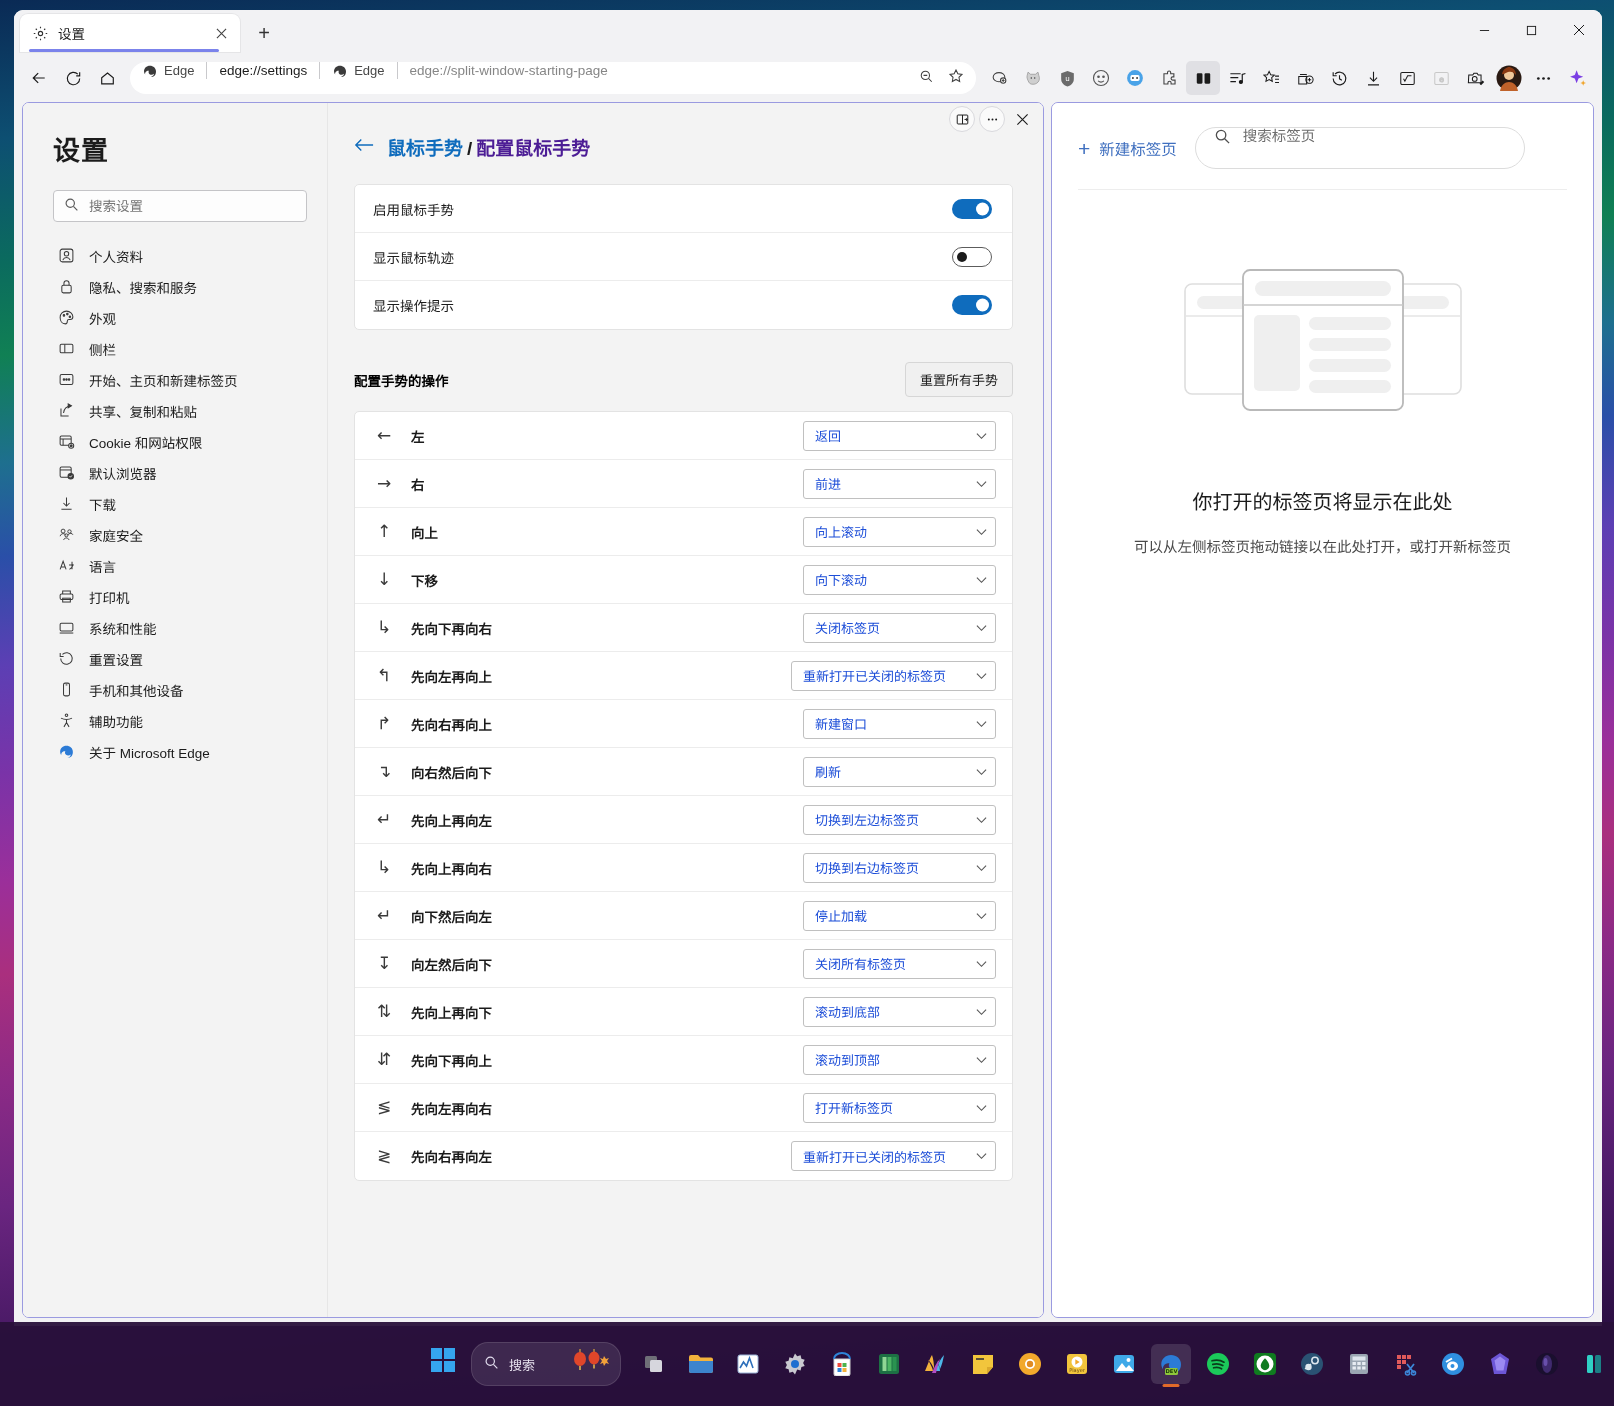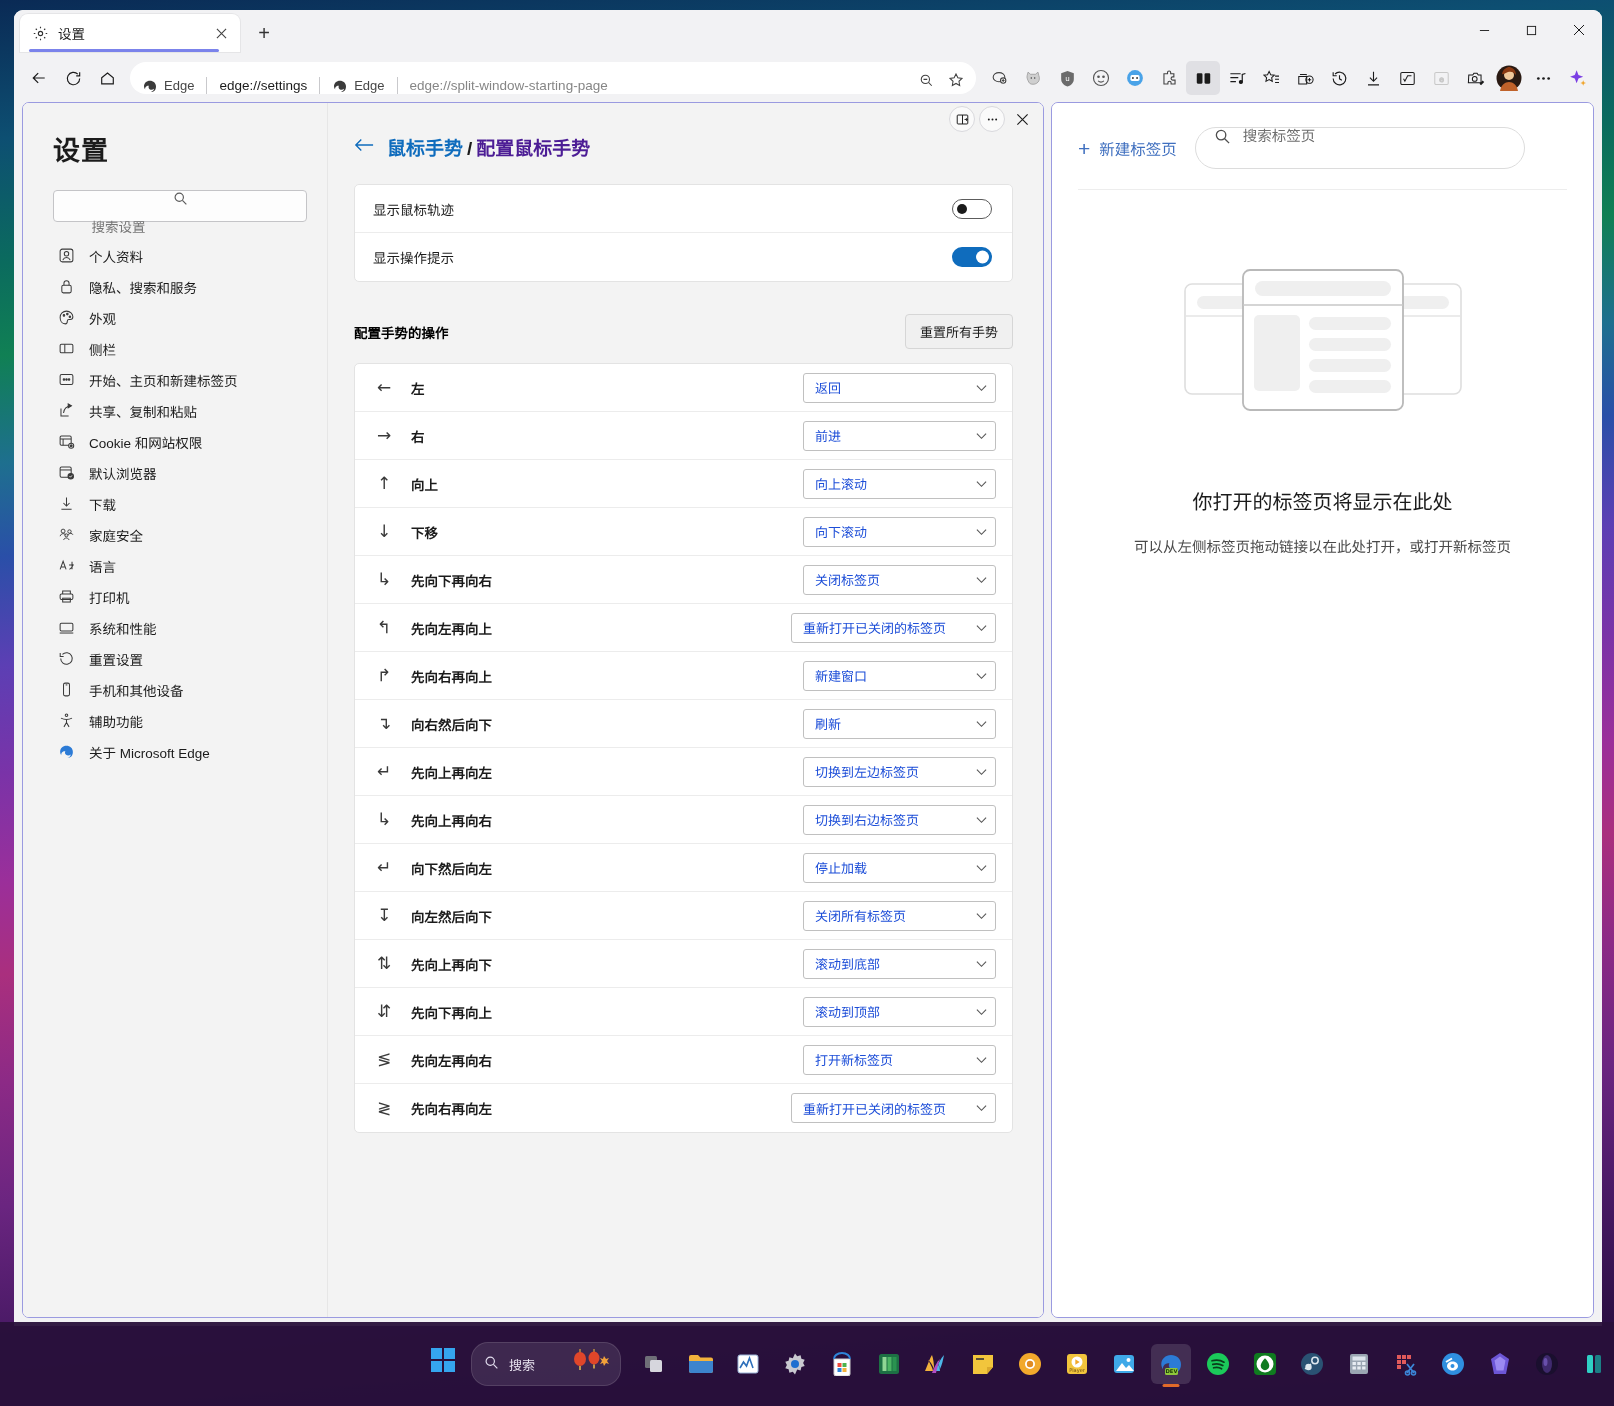--- a/index.html
+++ b/index.html
@@ -101,21 +101,21 @@
     width: 34px; height: 34px; flex: 0 0 auto;
     display: flex; align-items: center; justify-content: center;
     border-radius: 5px; color: #1b1b1b;
   }
   .tb-icon.active { background: #e0e0e4; }
 
   
   #addressbar {
     flex: 1 1 auto;
     height: 32px; margin: 0 6px;
-    display: flex; align-items: flex-end;
+    display: flex; align-items: flex-start;
     background: #ffffff;
     border-radius: 16px;
     padding: 0 6px 0 12px;
     min-width: 0;
   }
   .addr-seg { display: flex; align-items: center; min-width: 0; }
   .addr-edge-badge {
     display: flex; align-items: center; gap: 6px;
     font-size: 13px; color: #474747; white-space: nowrap;
   }
@@ -176,21 +176,20 @@
     margin-bottom: 22px; letter-spacing: 1px;
   }
   #settings-search {
     display: flex; align-items: center; gap: 10px;
     height: 32px;
     background: #fdfdfd;
     border: 1px solid #c4c4c7;
     border-radius: 4px;
     padding: 0 10px;
     margin-bottom: 18px;
-    flex-direction: column;
   }
   #settings-search input {
     flex: 1 1 auto; border: none; outline: none; background: transparent;
     font-size: 13.5px; color: #1b1b1b;
     font-family: "Liberation Sans", "DejaVu Sans", sans-serif;
   }
   #settings-search input::placeholder { color: #767676; }
 
   .nav-item {
     display: flex; align-items: center; gap: 14px;
@@ -802,20 +801,26 @@
               <svg width="20" height="16" viewBox="0 0 22 16" stroke="#0f6cbd" stroke-width="1.5" fill="none">
                   <path d="M21 8H2M8 2L2 8l6 6"></path>
                 </svg>
             </span>
             <span id="bc-text">
               <span id="bc-parent">鼠标手势</span><span id="bc-sep">/</span><span id="bc-current">配置鼠标手势</span>
             </span>
           </div>
 
           <div class="card" id="toggle-card">
+              <div class="toggle-row">
+                <span class="toggle-label">启用鼠标手势</span>
+                <span class="switch on">
+                  <span class="knob"></span>
+                </span>
+              </div>
               <div class="toggle-row">
                 <span class="toggle-label">显示鼠标轨迹</span>
                 <span class="switch off">
                   <span class="knob"></span>
                 </span>
               </div>
               <div class="toggle-row">
                 <span class="toggle-label">显示操作提示</span>
                 <span class="switch on">
                   <span class="knob"></span>

